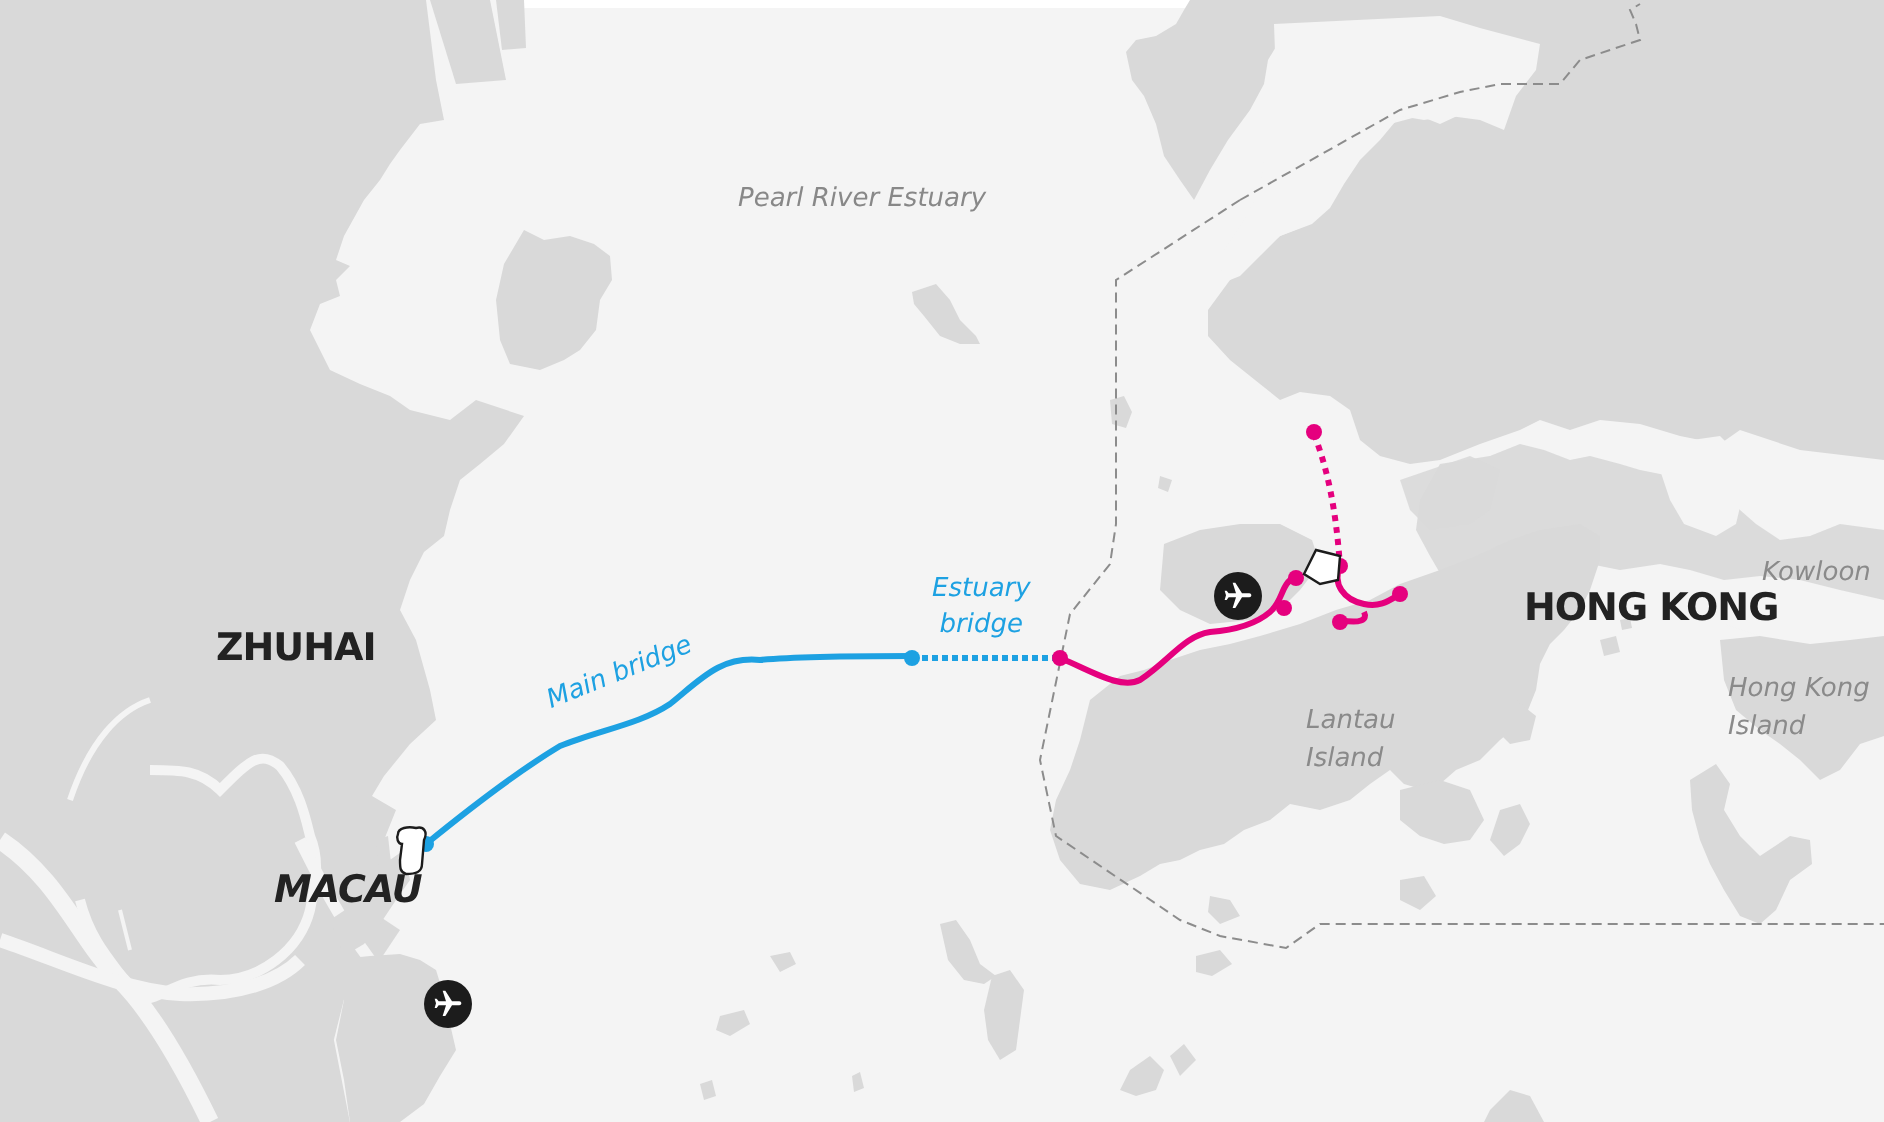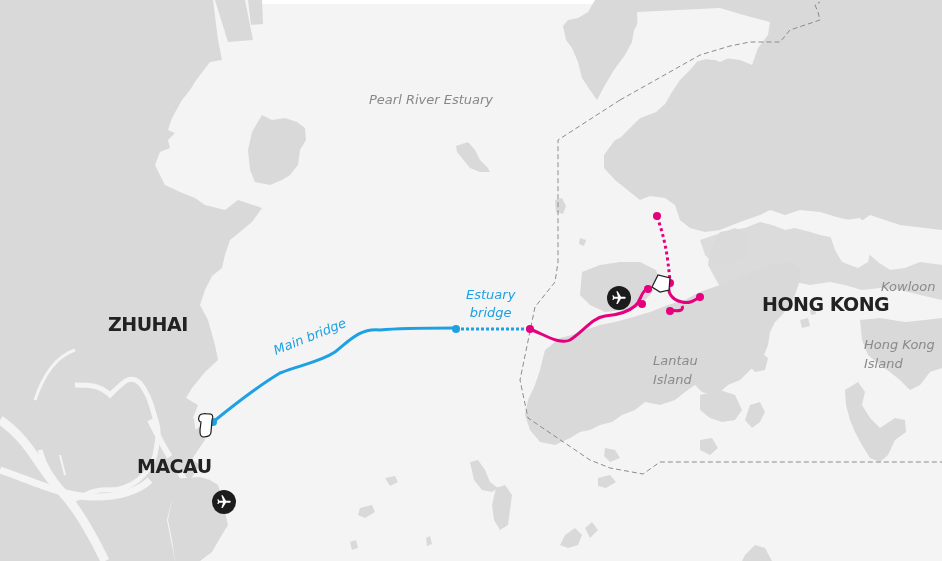--- a/index.html
+++ b/index.html
@@ -122,21 +122,21 @@
     </svg>
   </div>
   <div class="airport" style="left:212px; top:490px;">
     <svg width="16" height="16" viewBox="0 0 24 24">
       <path fill="#ffffff" d="M21,16 L21,14 L13,9 L13,3.5 C13,2.7 12.3,2 11.5,2 C10.7,2 10,2.7 10,3.5 L10,9 L2,14 L2,16 L10,13.5 L10,19 L8,20.5 L8,22 L11.5,21 L15,22 L15,20.5 L13,19 L13,13.5 Z" transform="rotate(90 12 12)"></path>
     </svg>
   </div>
 
   <div class="lbl water" style="left:369px; top:92px;">Pearl River Estuary</div>
   <div class="lbl city" style="left:76px; top:313px;margin-left:32px;">ZHUHAI</div>
-  <div class="lbl city" style="left:137px; top:455px;">MACAU</div>
+  <div class="lbl city" style="left:137px; top:434px;font-style:italic;">MACAU</div>
   <div class="lbl city" style="left:762px; top:293px;">HONG KONG</div>
 
   <div class="lbl place" style="left:617px; top:351px;margin-left:36px;">
     <div>Lantau</div>
     <div>Island</div>
   </div>
   <div class="lbl place" style="left:881px; top:277px;">Kowloon</div>
   <div class="lbl place" style="left:864px; top:335px;">
     <div>Hong Kong</div>
     <div>Island</div>

